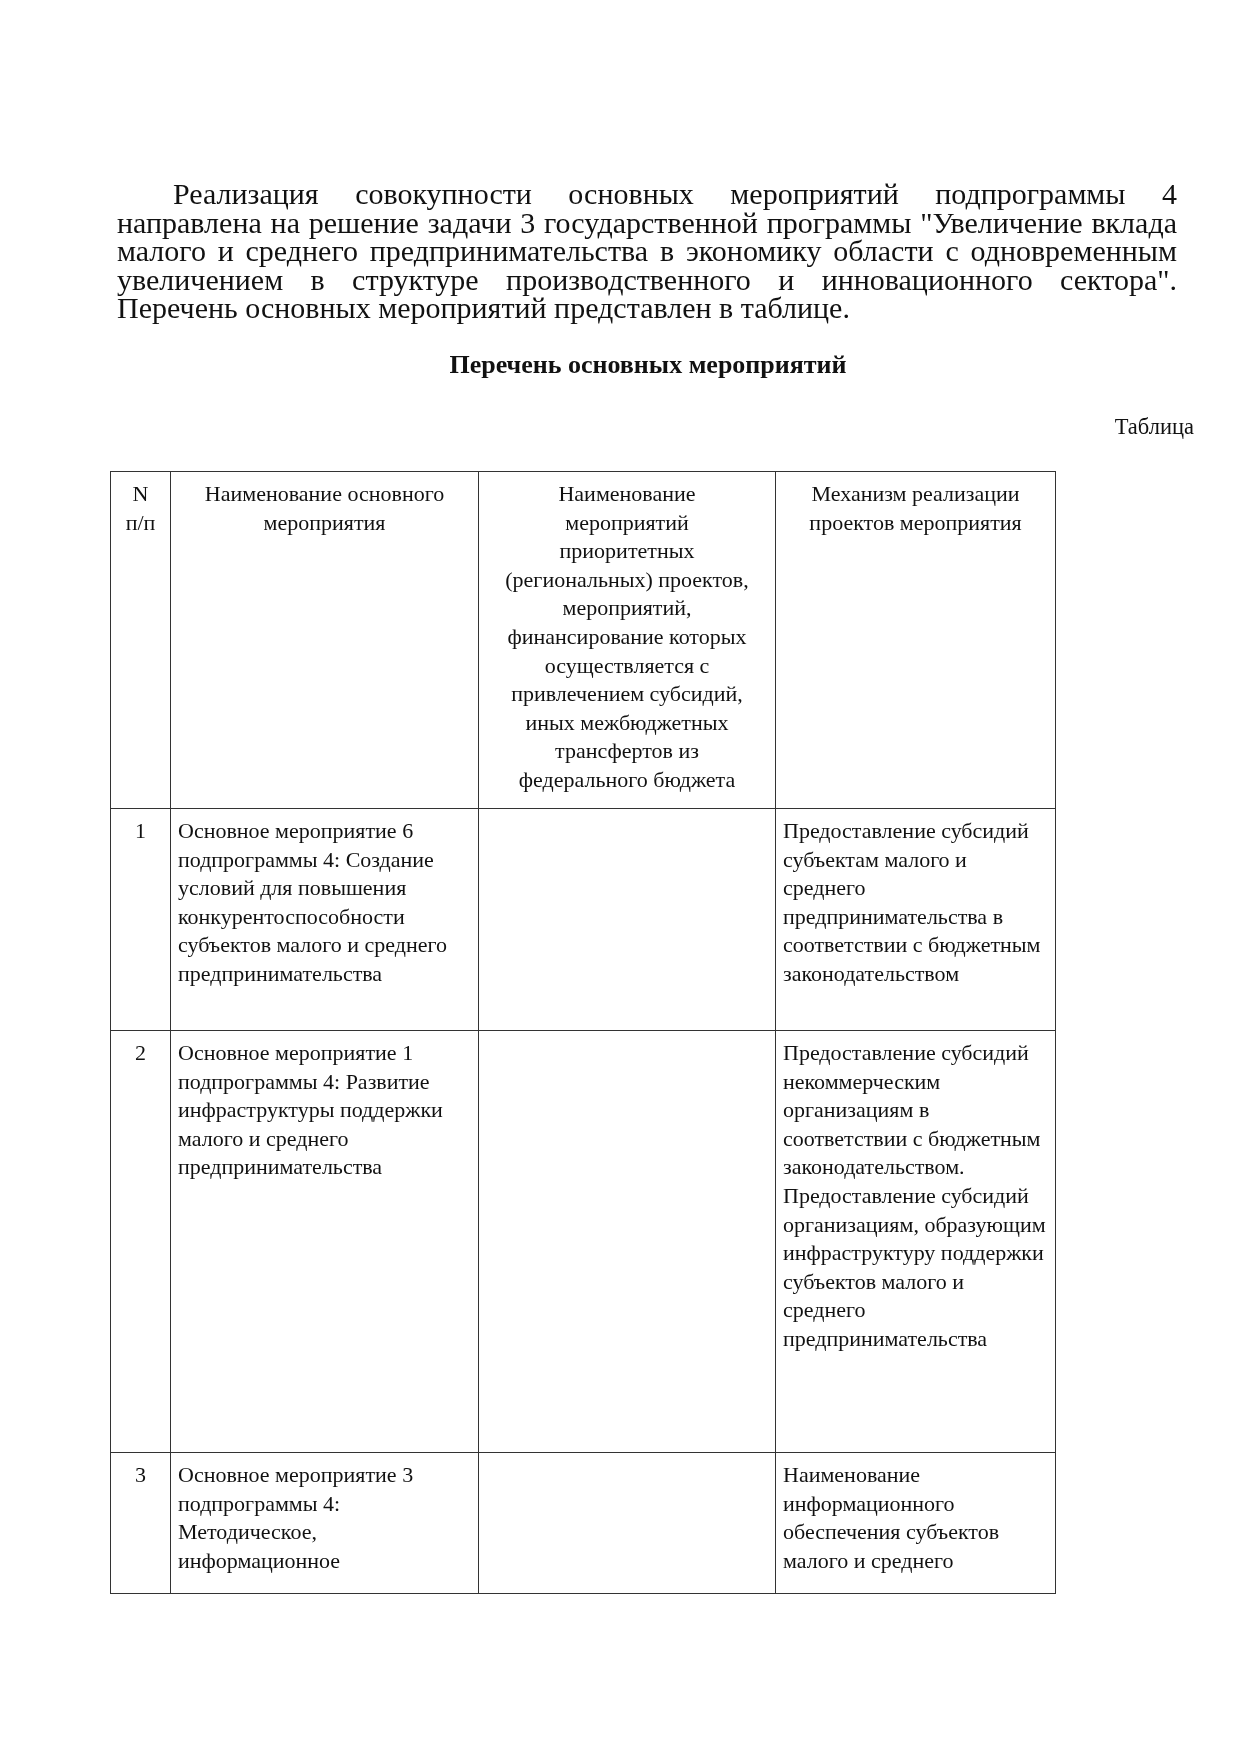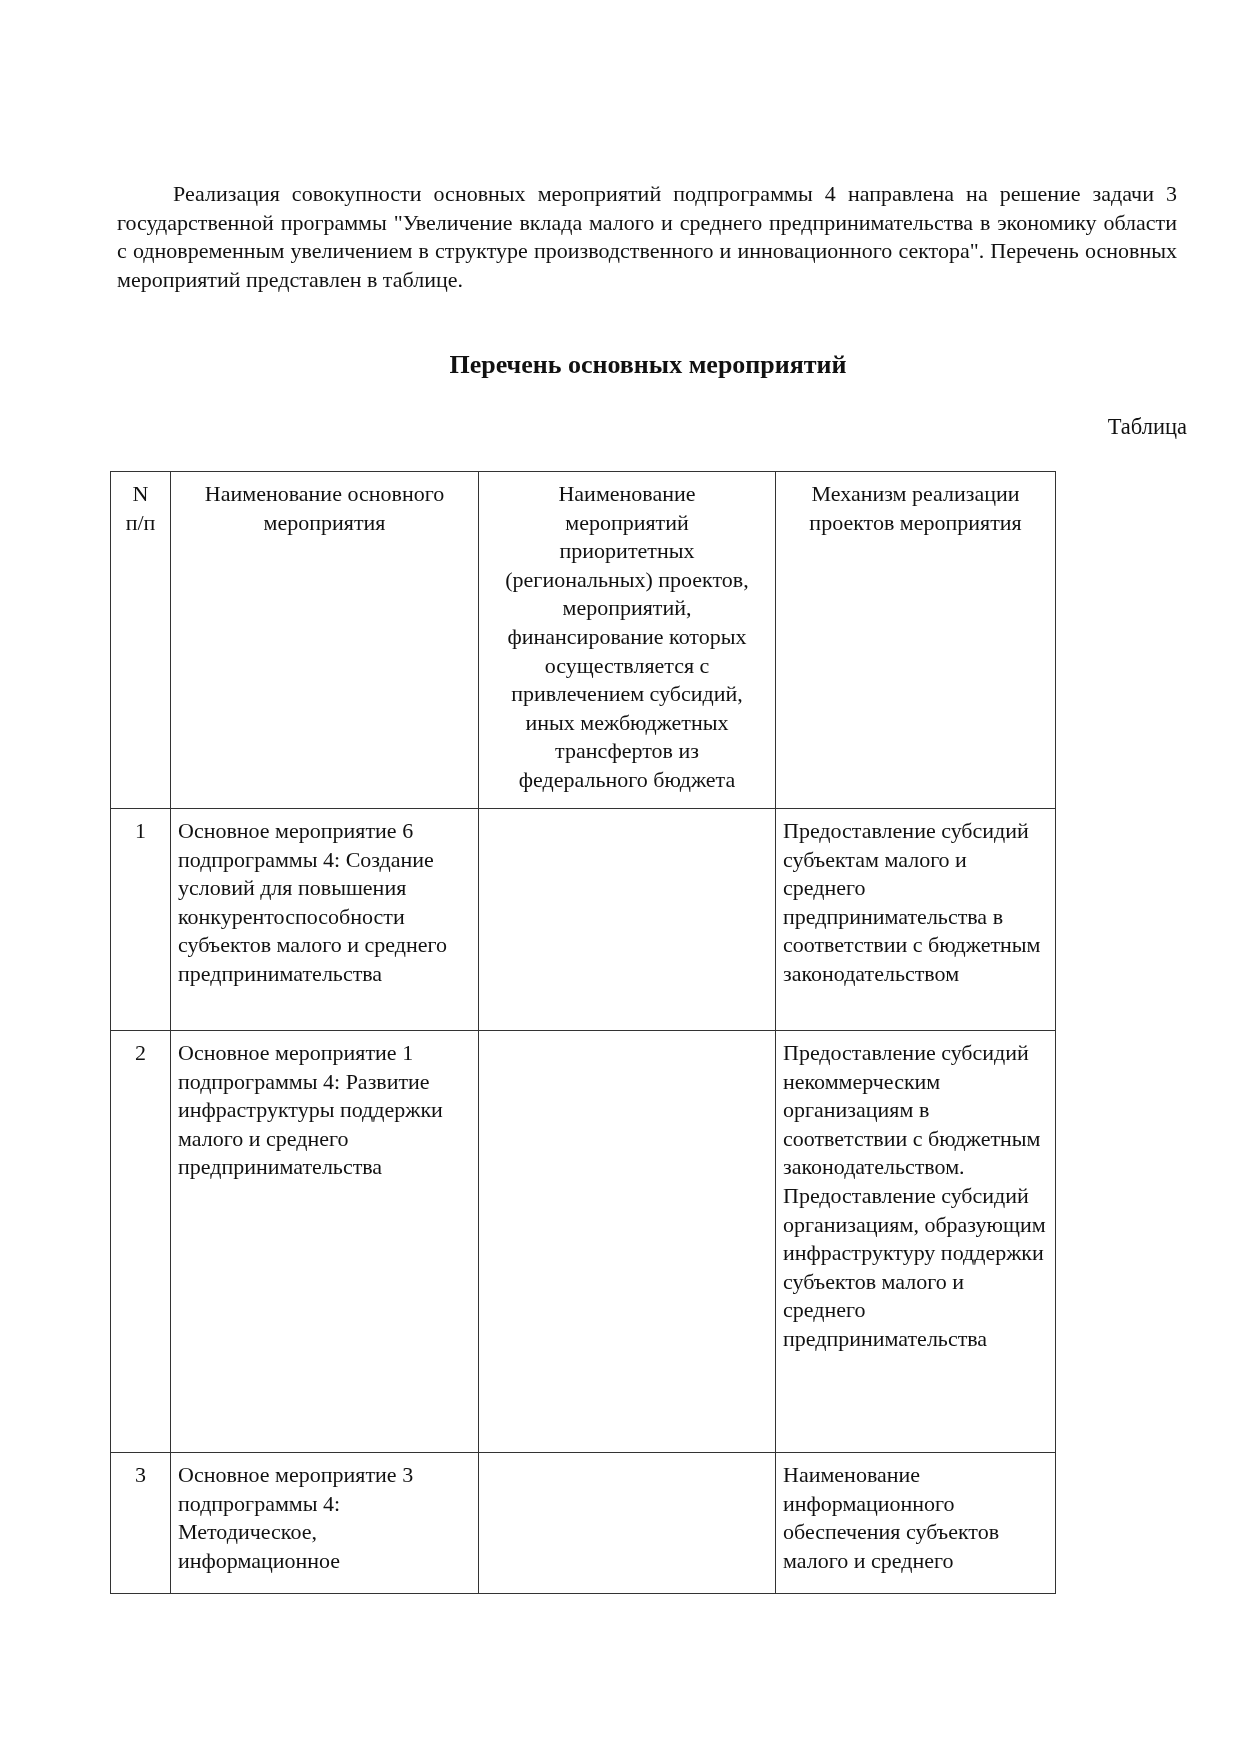--- a/index.html
+++ b/index.html
@@ -2,29 +2,29 @@
 <html><head>
 <meta charset="utf-8">
 <style>
   html, body { margin: 0; padding: 0; background: #ffffff; }
   body {
     width: 1240px; height: 1754px; position: relative; overflow: hidden;
     font-family: "Liberation Serif", "DejaVu Serif", serif; color: #111;
   }
   .para {
     position: absolute; left: 117px; top: 180px; width: 1060px;
-    font-size: 22px; line-height: 28.6px; text-align: justify;
+    font-size: 30px; line-height: 28.6px; text-align: justify;
     text-indent: 56px; margin: 0;
   }
   .title {
     position: absolute; left: 0; width: 1296px; top: 350px;
     text-align: center; font-weight: bold; font-size: 26px; margin: 0;
   }
   .table-label {
-    position: absolute; right: 53px; top: 414px; font-size: 22.5px;
+    position: absolute; right: 46px; top: 414px; font-size: 22.5px;
   }
   table {
     position: absolute; left: 110px; top: 471px;
     border-collapse: collapse; table-layout: fixed; width: 945px;
     font-size: 22px; line-height: 28.6px;
   }
   td, th {
     border: 1.5px solid #333; vertical-align: top; padding: 8px 7px 6px 7px;
     font-weight: normal;
   }

